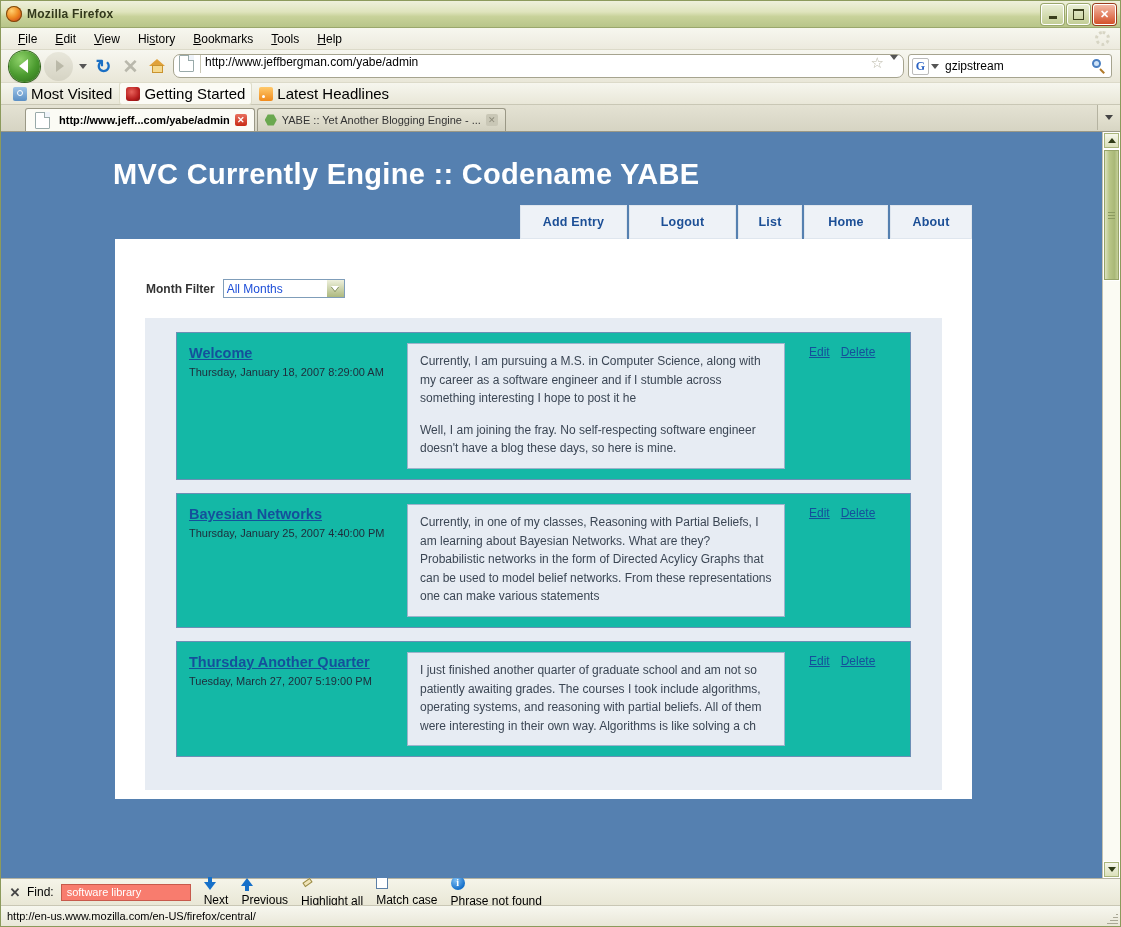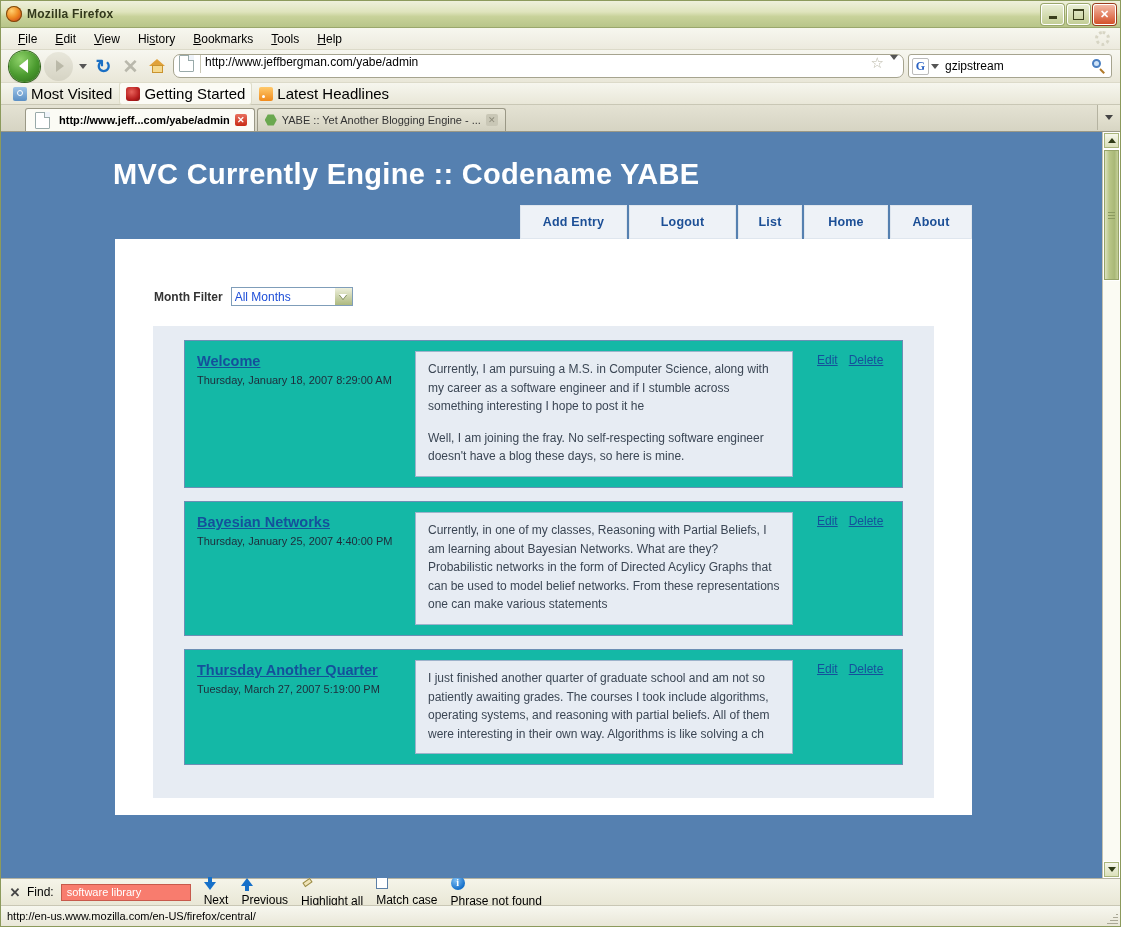--- a/index.html
+++ b/index.html
@@ -130,21 +130,21 @@
   .page{padding:0;}
   .site-title{font-size:29px;font-weight:bold;color:#fff;padding:26px 0 0 112px;
     letter-spacing:.3px;font-family:"Liberation Sans",sans-serif;}
   .navrow{display:flex;justify-content:flex-end;padding:14px 130px 0 0;gap:2px;}
   .navbtn{background:#eef2f7;border:1px solid #dfe6ee;color:#1c4f96;font-weight:bold;font-size:12.5px;
     padding:9px 0;width:105px;text-align:center;letter-spacing:.2px;}
   .navbtn.w-list{width:62px;}
   .navbtn.w-home{width:82px;}
   .navbtn.w-about{width:80px;}
 
-  .wrapper{background:#fff;margin:0 130px 0 114px;padding:8px;min-height:560px;}
+  .wrapper{background:#fff;margin:0 130px 0 114px;padding:0;min-height:560px;}
   .filterrow{display:flex;align-items:center;gap:8px;padding:40px 0 20px 31px;}
   .filter-lbl{font-weight:bold;font-size:12px;color:#333;}
   .sel{width:122px;height:19px;background:#fff;border:1px solid #7f9db9;display:flex;align-items:center;
     font-size:12px;color:#1d4ed8;padding-left:3px;justify-content:space-between;box-sizing:border-box;gap:31px;}
   .sel .arrowbox{width:17px;height:17px;background:linear-gradient(to bottom,#eef0dc,#adb97f);
     border-left:1px solid #fff;display:flex;align-items:center;justify-content:center;}
   .sel .arrowbox:after{content:"";border-left:4px solid transparent;border-right:4px solid transparent;
     border-top:5px solid #fff;filter:drop-shadow(0 1px 0 #6c7a44);}
 
   .listarea{background:#e7ecf3;margin:0 30px 0 30px;padding:14px 0 20px 0;}

